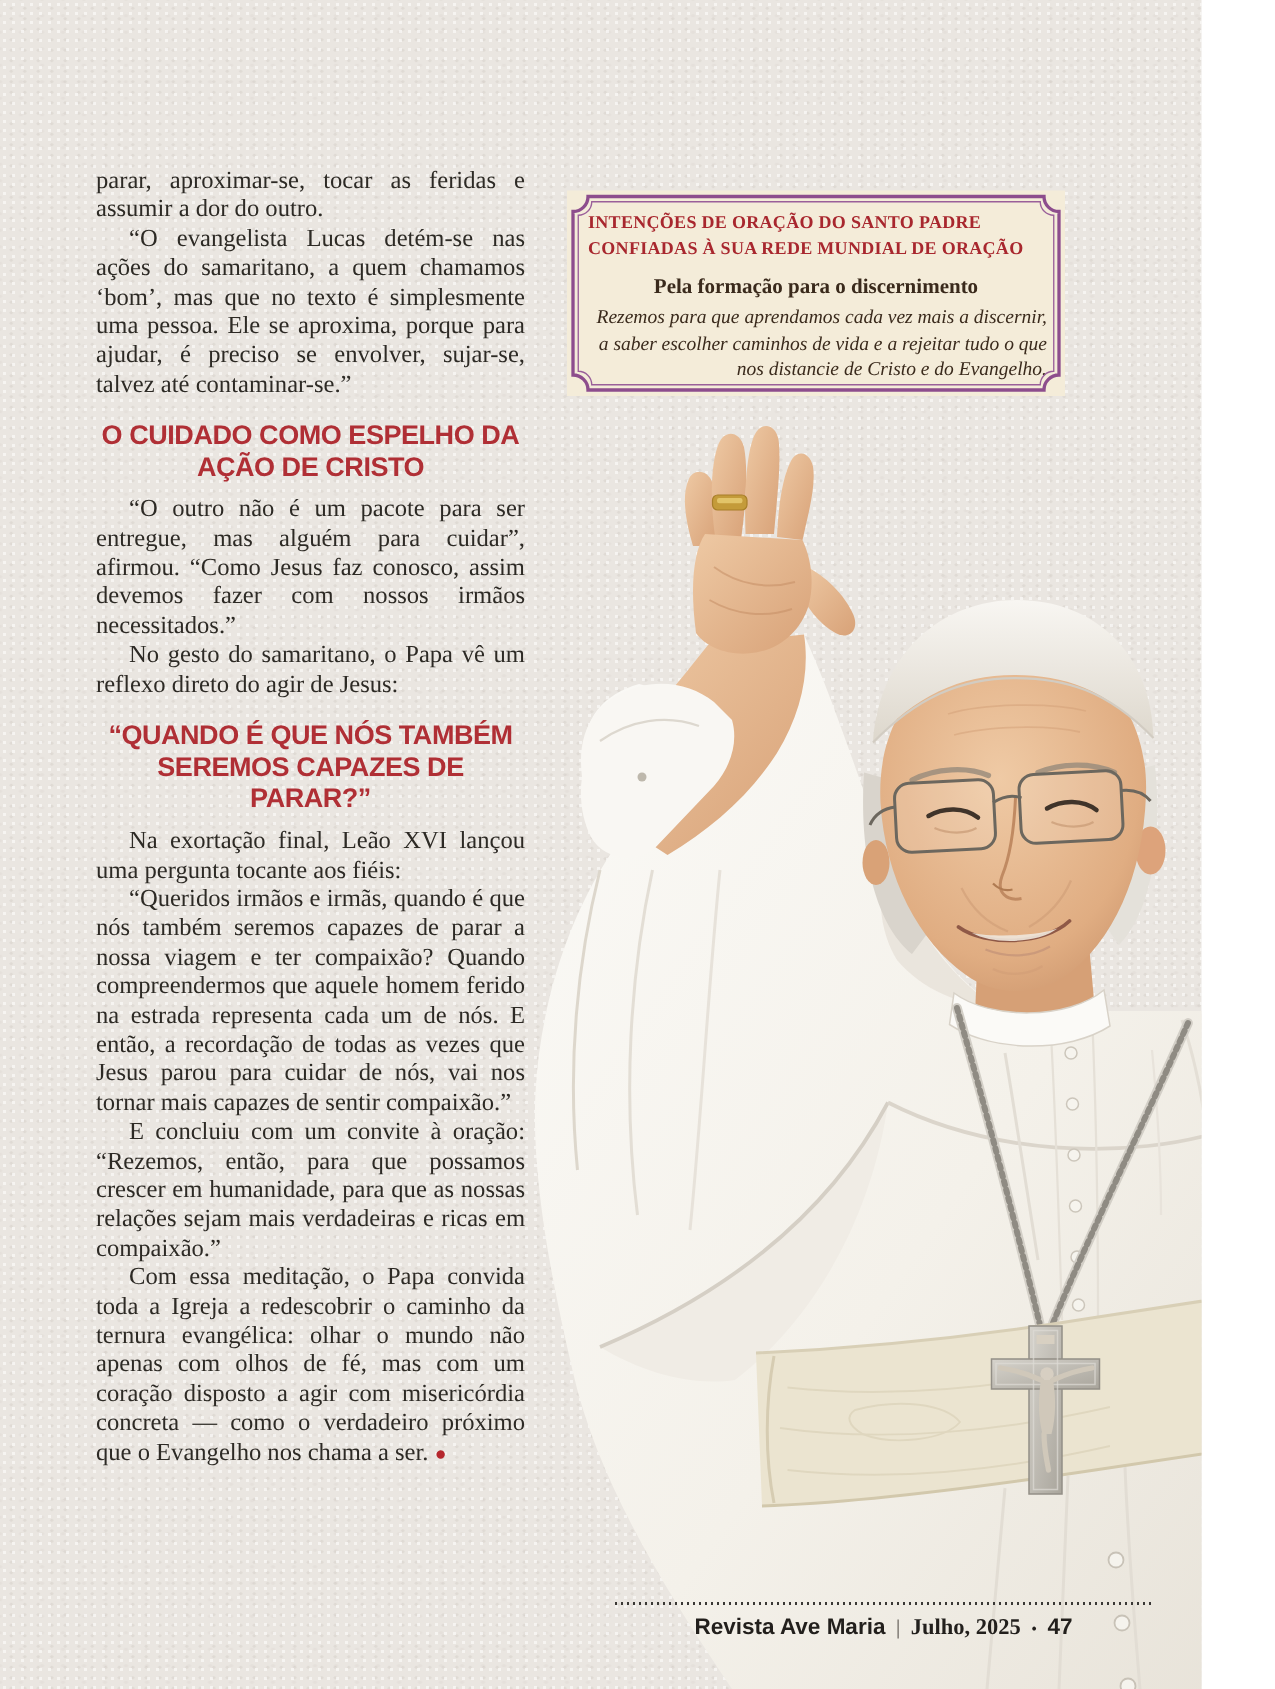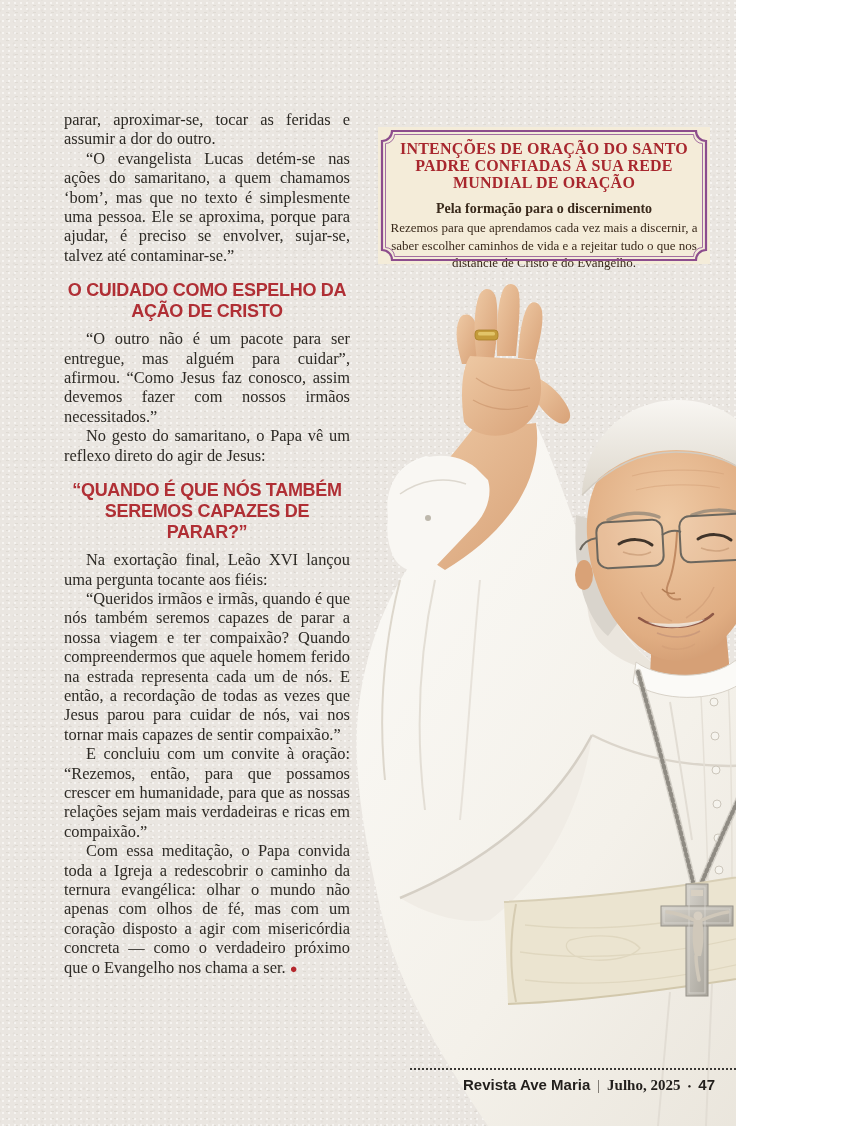--- a/index.html
+++ b/index.html
@@ -1,18 +1,18 @@
 <!DOCTYPE html>
 <html lang="pt"><head>
 <meta charset="utf-8">
 <style>
   html,body{margin:0;padding:0;}
   body{width:850px;height:1126px;overflow:hidden;}
   .page{
-    position:relative;width:736px;height:1126px;overflow:hidden;
+    position:relative;width:801px;height:1126px;overflow:hidden;
     background-color:#eae6e1;
     background-image:
       radial-gradient(rgba(255,255,255,.55) 1px, transparent 1.2px),
       radial-gradient(rgba(173,164,155,.18) 1px, transparent 1.3px),
       radial-gradient(rgba(190,182,172,.12) 1.2px, transparent 1.6px);
     background-size:6px 6px, 9px 7px, 14px 11px;
     background-position:0 0, 3px 2px, 7px 5px;
     font-family:"Liberation Serif", serif;
   }
 
@@ -32,31 +32,31 @@
   }
   .end-dot{color:#b5272d;font-size:13px;}
 
   
   .intentions-box{
     position:absolute;left:378px;top:127px;width:332px;height:137px;
     background:#f4ecd9;box-sizing:border-box;
   }
   .intentions-box .frame{position:absolute;left:0;top:0;pointer-events:none;}
   .box-title{
-    margin:13px 14px 0 14px;text-align:center;
-    font-weight:700;font-size:16px;line-height:17px;
+    margin:13px 14px 0 14px;text-align:left;
+    font-weight:700;font-size:12px;line-height:17px;
     color:#a8272e;letter-spacing:.2px;
   }
   .box-subtitle{
     margin:9px 14px 0 14px;text-align:center;
     font-weight:700;font-size:14px;line-height:17px;color:#3a2a1c;
   }
   .box-body{
-    margin:2px 12px 0 12px;text-align:center;
-    font-size:13px;line-height:17.5px;color:#3a2a1c;
+    margin:2px 12px 0 12px;text-align:right;
+    font-style:italic;font-size:13px;line-height:17.5px;color:#3a2a1c;
   }
 
   
   .pope{position:absolute;left:340px;top:280px;width:510px;height:846px;}
 
   
   .credit{
     position:absolute;left:824px;top:636px;height:86px;
     writing-mode:vertical-rl;transform:rotate(180deg);
     font-family:"Liberation Sans", sans-serif;

